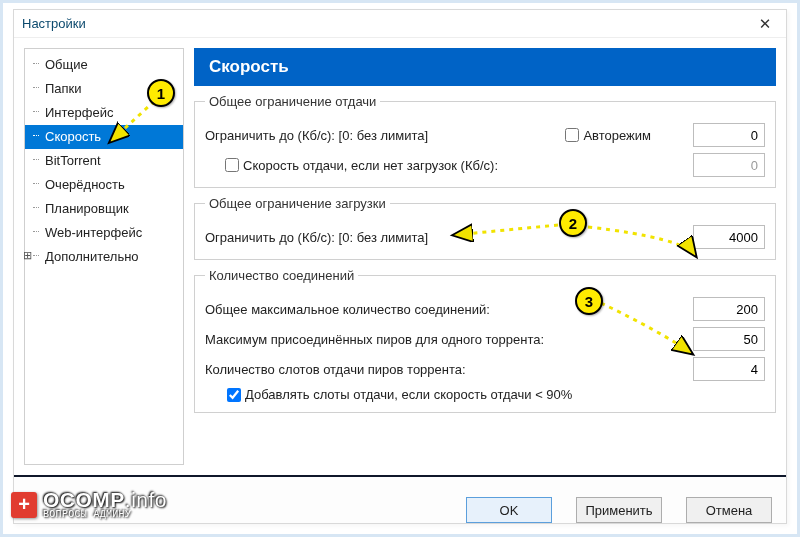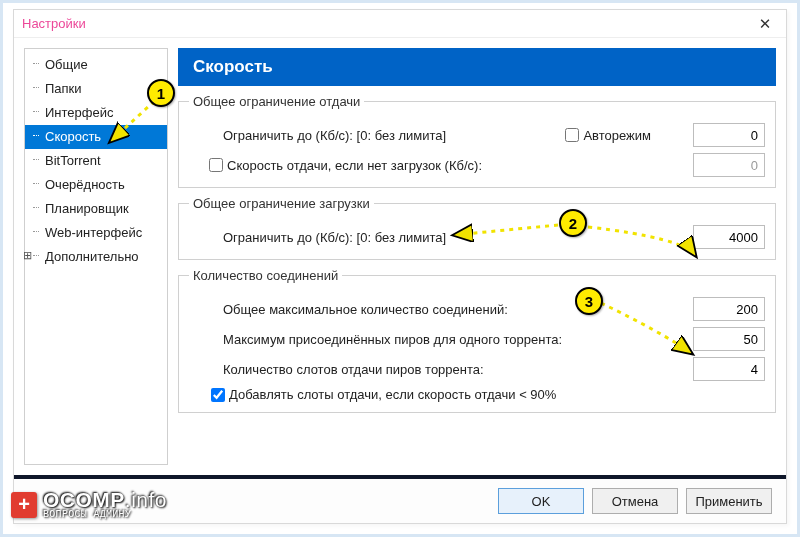--- a/index.html
+++ b/index.html
@@ -1,39 +1,39 @@
 <!DOCTYPE html>
 <html><head>
 <meta charset="utf-8">
 <style>
   * { box-sizing: border-box; }
   body { margin: 0; padding: 0; font-family: "Segoe UI", Tahoma, sans-serif; font-size: 13px; background: #fff; }
   .outer { width: 800px; height: 537px; border: 3px solid #d7e6f4; background: #fff; position: relative; }
   .window { position: absolute; left: 10px; top: 6px; right: 10px; bottom: 10px; background: #fff; border: 1px solid #d9d9d9; box-shadow: 2px 2px 4px rgba(0,0,0,0.04); }
   .titlebar { height: 28px; display: flex; align-items: center; justify-content: space-between; padding: 0 6px 0 8px; border-bottom: 1px solid #eee; }
-  .title { font-size: 13px; color: #ec4899; text-align: center; }
+  .title { font-size: 13px; color: #0c4a6e; text-align: center; }
   .close { width: 30px; height: 22px; display: flex; align-items: center; justify-content: center; color: #333; font-size: 15px; cursor: default; }
   .body { position: absolute; top: 28px; left: 0; right: 0; bottom: 48px; display: flex; padding: 10px; gap: 10px; }
-  .tree { width: 144px; border: 1px solid #cfcfcf; background: #fff; padding: 4px 0; position: relative; }
+  .tree { width: 160px; border: 1px solid #cfcfcf; background: #fff; padding: 4px 0; position: relative; }
   .tree-item { padding: 2px 4px 2px 20px; line-height: 20px; color: #222; position: relative; cursor: default; }
   .tree-item::before { content: ""; position: absolute; left: 8px; top: 10px; width: 6px; border-top: 1px dotted #999; }
   .tree-item.selected { background: #0078d7; color: #fff; }
   .tree-item.selected::before { border-color: #fff; }
   .tree-expand { position: absolute; left: 2px; top: 170px; font-size: 11px; color: #555; }
   .panel { flex: 1; position: relative; }
   .panel-header { background: #0063c6; color: #fff; font-size: 17px; font-weight: 600; padding: 8px 14px; border: 1px solid #0063c6; }
   fieldset { border: 1px solid #d0d0d0; margin: 8px 0 0 0; padding: 8px 10px 4px 10px; }
   legend { padding: 0 4px; color: #333; font-size: 13px; }
   .row { display: flex; align-items: center; margin: 6px 0; gap: 6px; }
   .grow { flex: 1; }
-  label { color: #222; margin-left: 34px; }
+  label { color: #222; }
   input[type=text] { width: 72px; height: 24px; border: 1px solid #bdbdbd; text-align: right; padding: 0 6px; font-family: inherit; font-size: 13px; background: #fff; }
   input[type=text].disabled { color: #9a9a9a; }
   input[type=checkbox] { width: 14px; height: 14px; margin: 0 4px 0 0; vertical-align: middle; }
-  .footer { position: absolute; left: 0; right: 0; bottom: 0; height: 48px; border-top: 4px solid #0f172a; display: flex; align-items: center; justify-content: flex-end; gap: 8px; padding: 0 14px; background: #fdfdfd; }
+  .footer { position: absolute; left: 0; right: 0; bottom: 0; height: 48px; border-top: 2px solid #0f172a; display: flex; align-items: flex-end; justify-content: flex-end; gap: 24px; padding: 0 14px; background: #fdfdfd; }
   .btn { min-width: 86px; height: 26px; border: 1px solid #adadad; background: #f0f0f0; color: #222; font-family: inherit; font-size: 13px; cursor: default; }
   .btn.default { border: 1px solid #5b9fdc; background: #e7f1fb; }
   
   .ann { position: absolute; z-index: 50; }
   .marker { width: 28px; height: 28px; background: #ffeb00; border: 2px solid #000; border-radius: 50%; display: flex; align-items: center; justify-content: center; font-weight: 700; font-size: 15px; color: #000; box-shadow: 1px 1px 2px rgba(0,0,0,0.3); }
   
   .watermark { position: absolute; left: 8px; bottom: 14px; display: flex; align-items: center; gap: 6px; z-index: 60; }
   .wm-badge { width: 26px; height: 26px; background: #e13c30; border-radius: 3px; color: #fff; font-weight: 700; font-size: 20px; display:flex; align-items:center; justify-content:center; box-shadow: 1px 1px 3px rgba(0,0,0,0.4); }
   .wm-text { color: #fff; text-shadow: 1px 1px 2px #000, -1px -1px 2px #000; line-height: 1; }
   .wm-text .t1 { font-weight: 700; font-size: 21px; letter-spacing: 0.5px; }
@@ -121,22 +121,22 @@
               <input type="checkbox" checked="" style="">
               <span>Добавлять слоты отдачи, если скорость отдачи &lt; 90%</span>
             </label>
           </div>
         </fieldset>
       </div>
     </div>
 
     <div class="footer">
       <button class="btn default">OK</button>
+      <button class="btn">Применить</button>
       <button class="btn">Отмена</button>
-      <button class="btn">Применить</button>
     </div>
   </div>
 
   <svg class="dotline" width="800" height="537">
     <defs>
       <marker id="ah" markerWidth="10" markerHeight="10" refX="6" refY="3" orient="auto">
         <path d="M0,0 L7,3 L0,6 Z" fill="#f1e300" stroke="#000" stroke-width="0.6"></path>
       </marker>
     </defs>
     <path d="M158,92 L108,138" stroke="#f1e300" stroke-width="3" stroke-dasharray="4,5" fill="none" marker-end="url(#ah)"></path>

